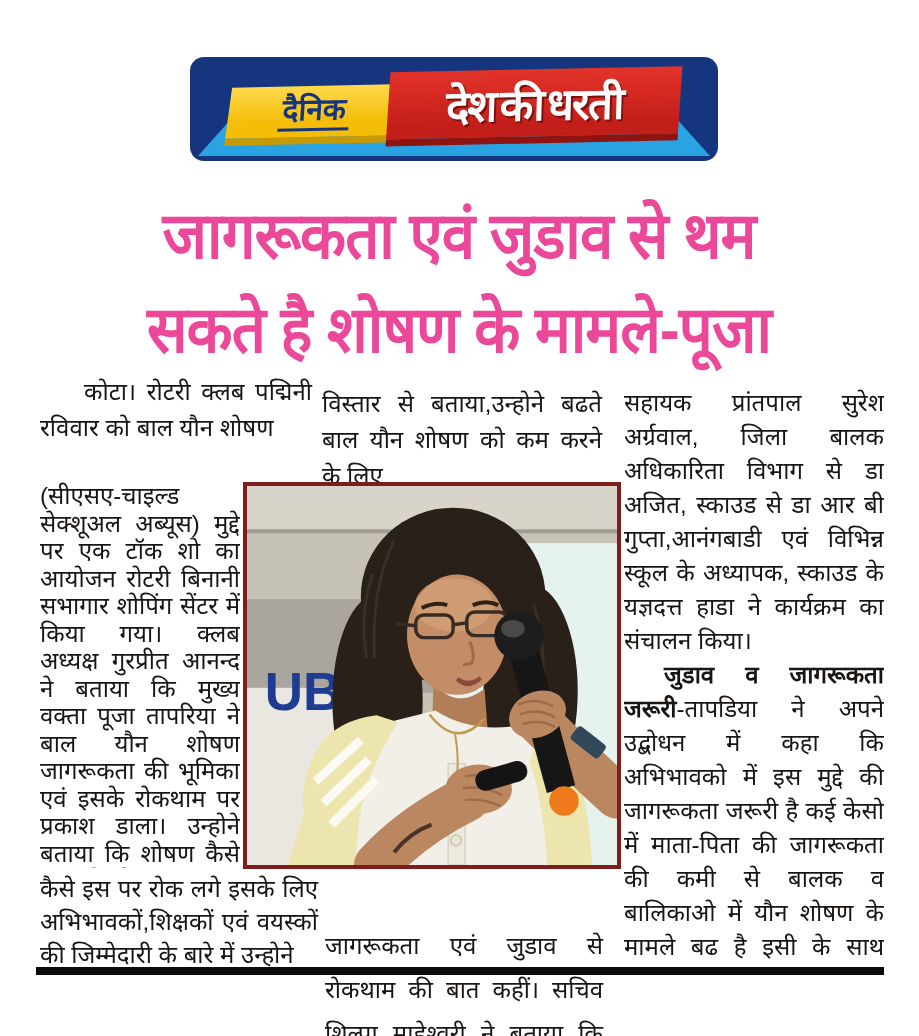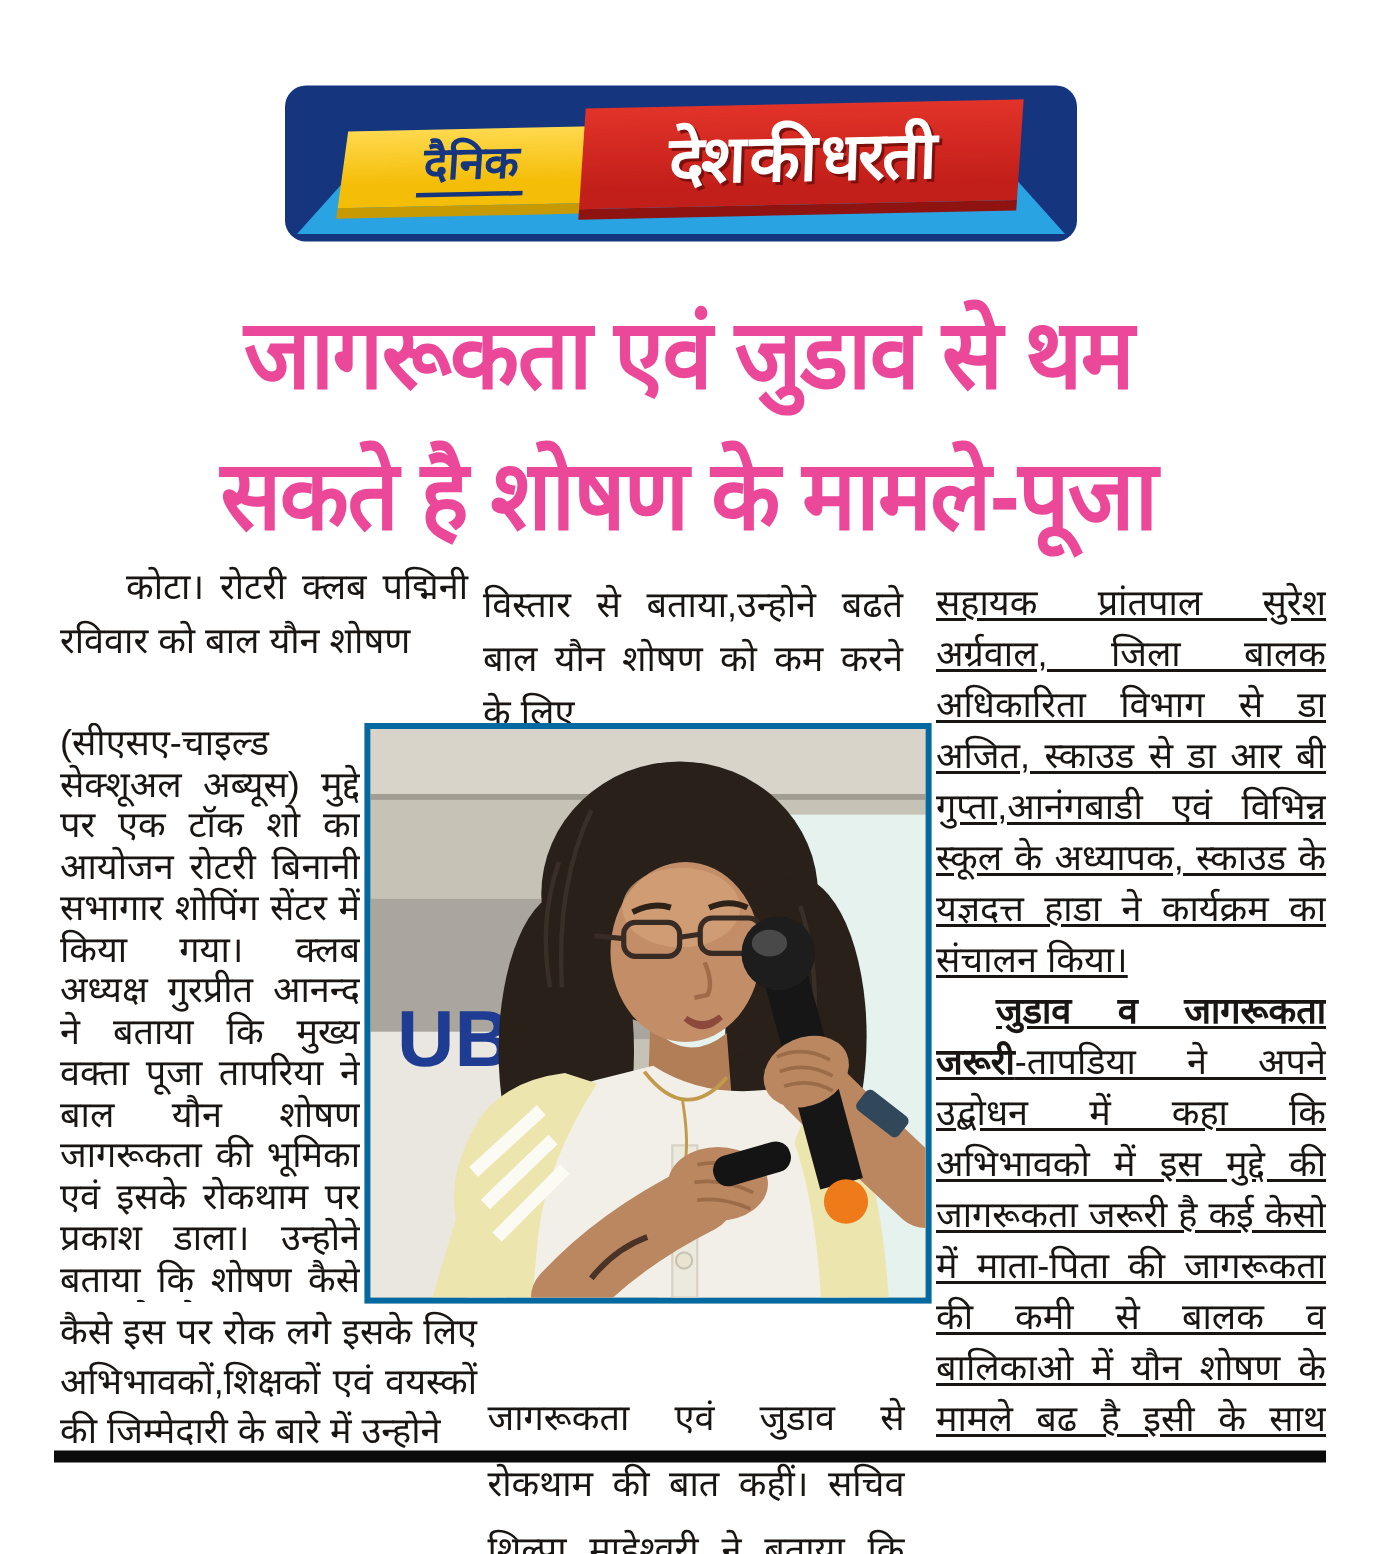--- a/index.html
+++ b/index.html
@@ -32,27 +32,27 @@
   .headline .hl-line { line-height:94px; transform:scaleY(1.08); transform-origin:top; white-space:nowrap; }
 
   
   .btxt { position:absolute; color:#181512; font-size:24px; line-height:32px;
           text-align:justify; font-weight:500; }
   .col1-intro  { left:40px;  top:374px; width:272px; text-indent:44px; line-height:36px; }
   .col1-narrow { left:40px;  top:482px; width:200px; line-height:27.5px; height:386px; overflow:hidden; }
   .col1-bottom { left:40px;  top:872px; width:278px; line-height:33px; }
   .col2-top    { left:322px; top:386px; width:280px; line-height:36px; }
   .col2-bottom { left:325px; top:924px; width:278px; line-height:44px; }
-  .col3        { left:624px; top:386px; width:260px; line-height:34px; height:580px; overflow:hidden;text-decoration:underline; }
+  .col3        { left:624px; top:386px; width:260px; line-height:34px; height:580px; overflow:hidden; }
   .col3 .lead-in { font-weight:800; }
   .col3-para2 { text-indent:40px; }
 
   
   .photo { position:absolute; left:243px; top:482px; width:378px; height:387px;
-           border:4px solid #0369a1; background:#c6c2b6; }
+           border:4px solid #7f1d1d; background:#c6c2b6; }
   .photo svg { display:block; width:100%; height:100%; }
 
   
   .bottom-rule { position:absolute; left:36px; top:967px; width:848px; height:8px; background:#0b0b0b; }
 </style>
 </head>
 <body>
 
 <div class="page">
 

